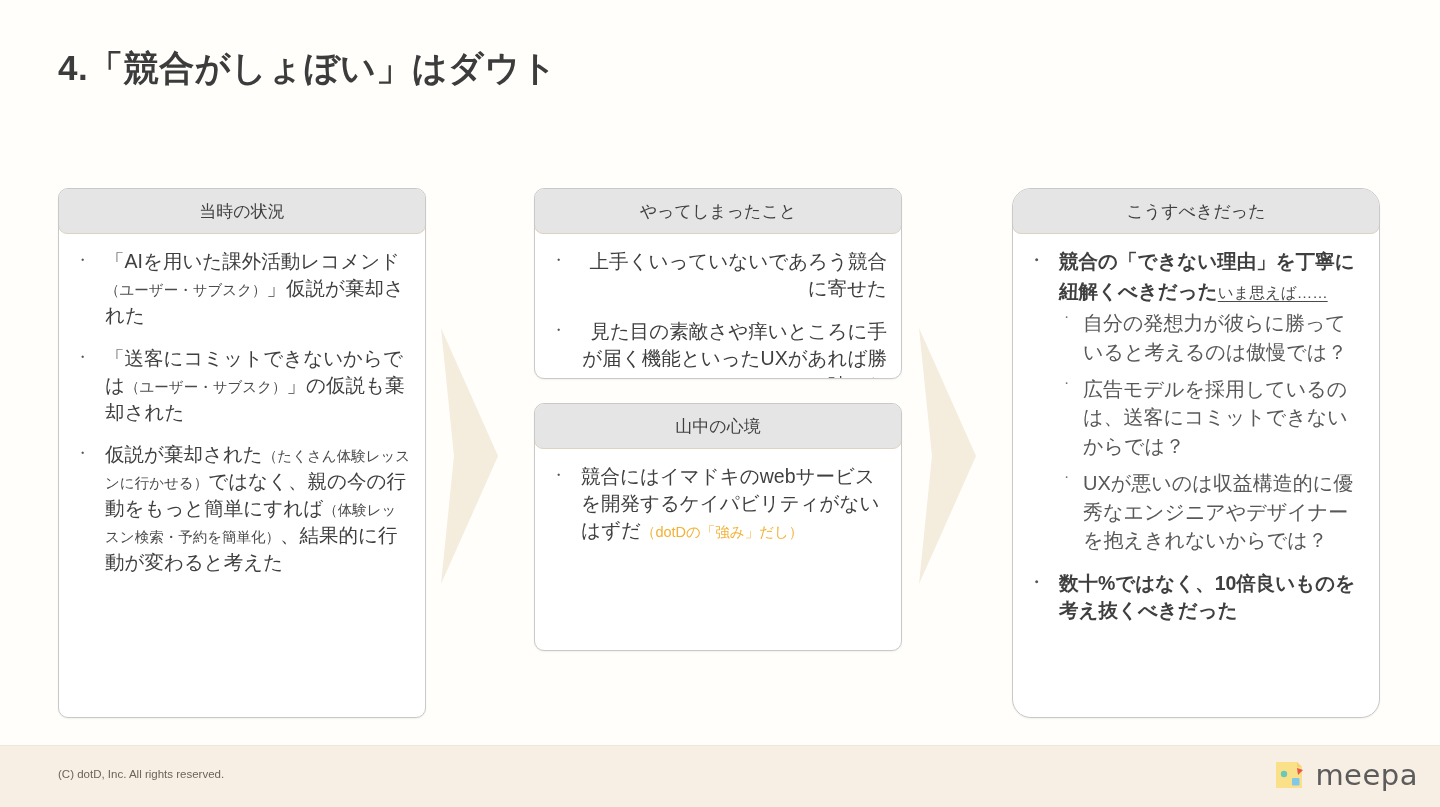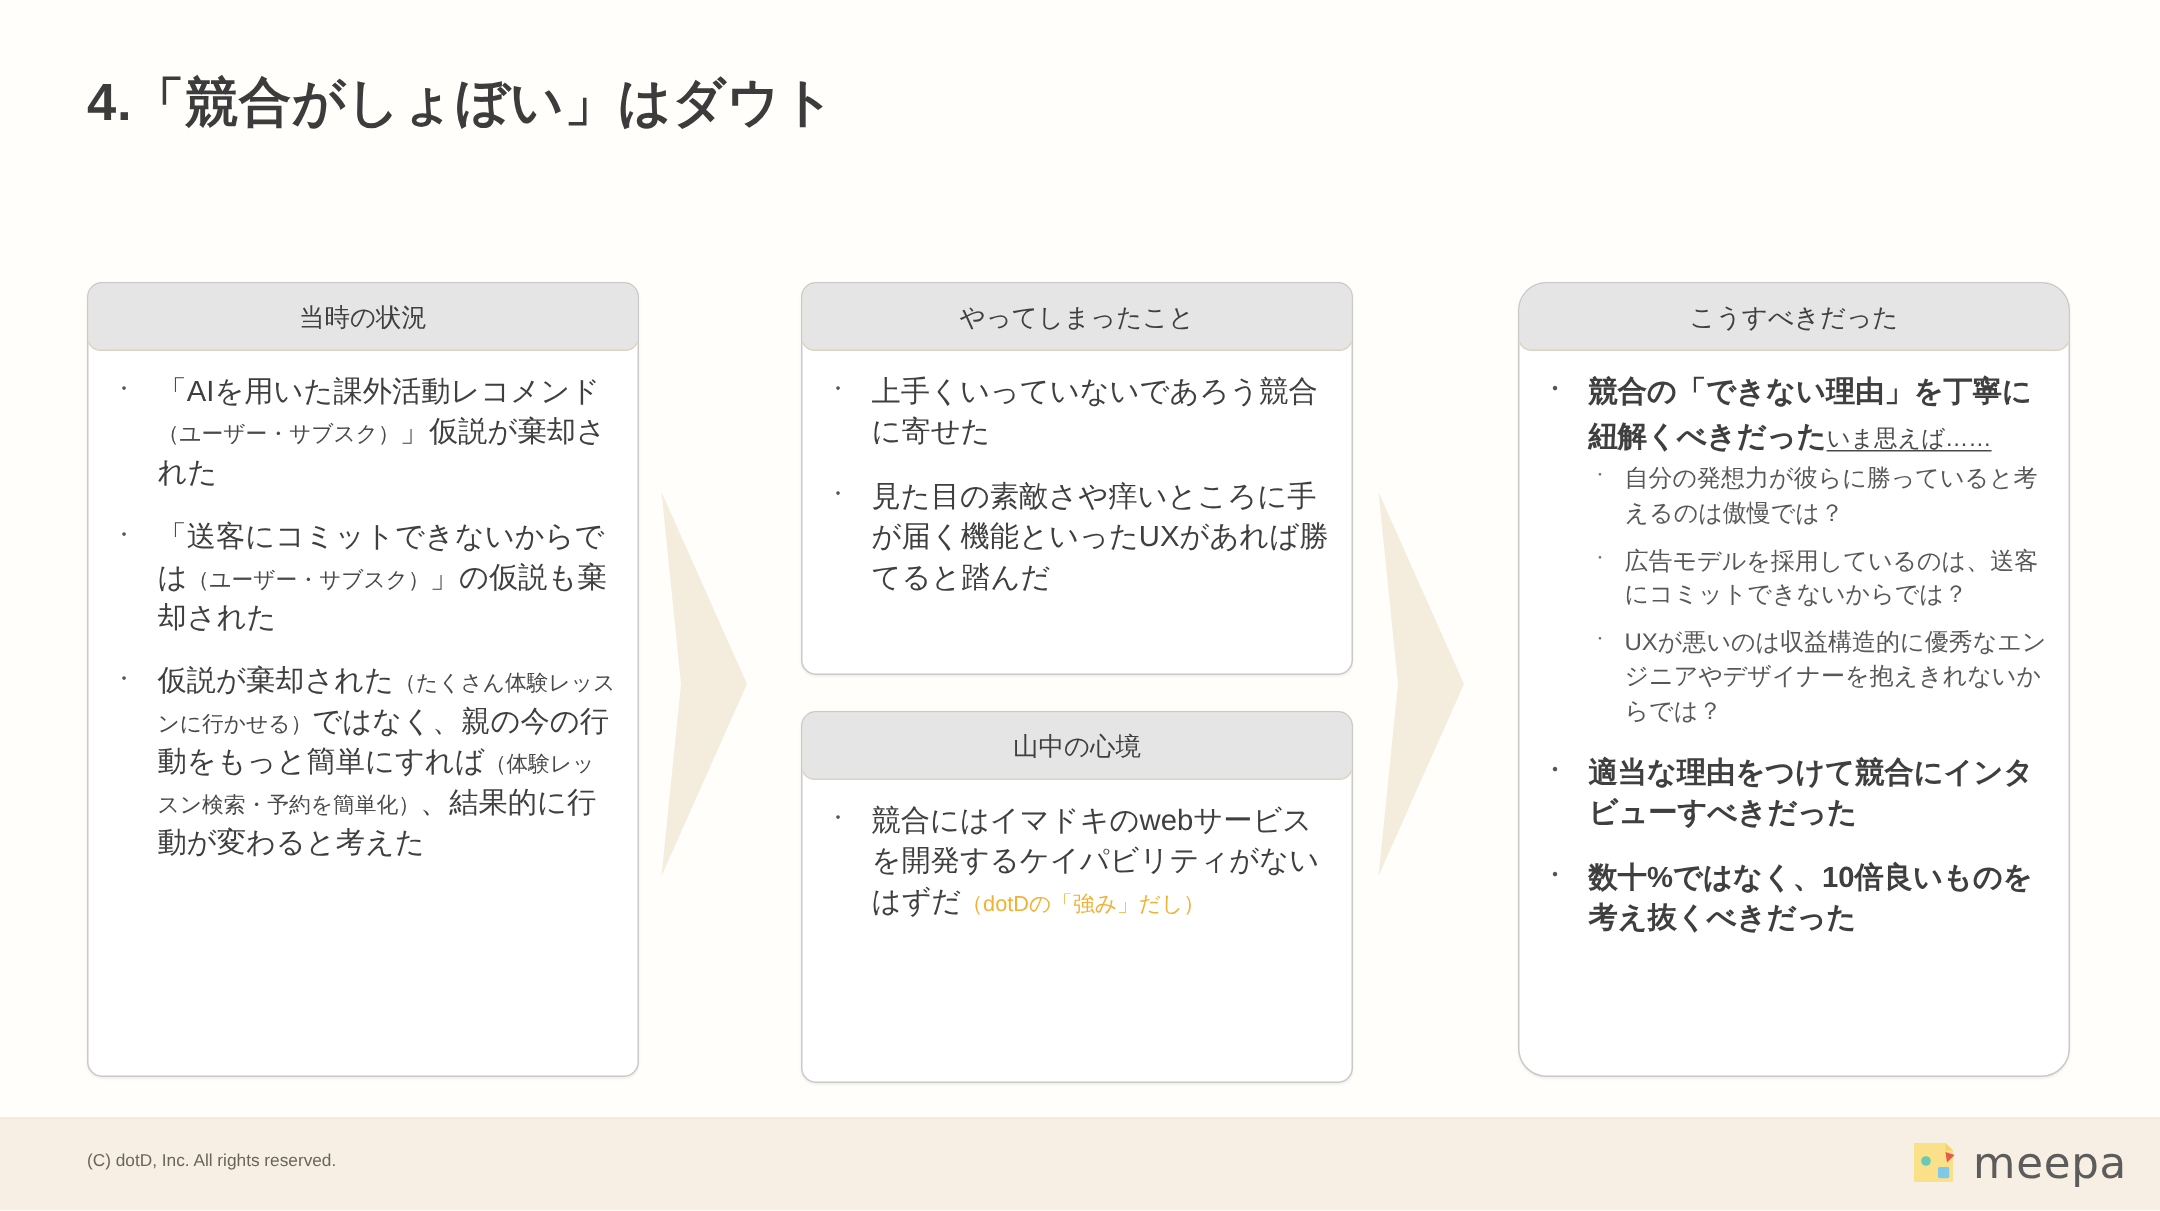--- a/index.html
+++ b/index.html
@@ -66,21 +66,21 @@
     font-weight: 500;
     flex: none;
   }
   .panel-body {
     padding: 14px 14px 12px 10px;
     flex: 1 1 auto;
   }
 
   
   .p-situation { height: 530px; }
-  .p-did       { height: 262px; }
+  .p-did       { height: 191px; text-align: right; }
   .p-mind      { height: 248px; margin-top: 24px; }
   .p-should    { height: 530px; border-radius: 19px; }
 
   
   ul.bl {
     list-style: none;
     margin: 0;
     padding: 0;
   }
   ul.bl > li {
@@ -123,21 +123,21 @@
   }
   ul.sub {
     list-style: none;
     margin: 2px 0 0 0;
     padding: 0;
   }
   ul.sub > li {
     position: relative;
     padding-left: 24px;
     margin-bottom: 9px;
-    font-size: 16px;
+    font-size: 20px;
     line-height: 1.42;
     color: #585858;
     font-weight: normal;
   }
   ul.sub > li:last-child { margin-bottom: 0; }
   ul.sub > li::before {
     content: "・";
     position: absolute;
     left: 2px;
     top: 0;
@@ -247,21 +247,20 @@
   <div class="col col-3">
     <div class="panel p-should">
       <div class="panel-head">こうすべきだった</div>
       <div class="panel-body">
         <ul class="bl">
             <li class="bold-item"><span>競合の「できない理由」を丁寧に紐解くべきだった</span><div class="sub-label">いま思えば……</div><ul class="sub">
                 <li>自分の発想力が彼らに勝っていると考えるのは傲慢では？</li>
                 <li>広告モデルを採用しているのは、送客にコミットできないからでは？</li>
                 <li>UXが悪いのは収益構造的に優秀なエンジニアやデザイナーを抱えきれないからでは？</li>
               </ul></li>
-            <li class="bold-item"><span>適当な理由をつけて競合にインタビューすべきだった</span></li>
             <li class="bold-item"><span>数十%ではなく、10倍良いものを考え抜くべきだった</span></li>
           </ul>
       </div>
     </div>
   </div>
 
   <div class="footer">
     <div class="copyright">(C) dotD, Inc. All rights reserved.</div>
     <div class="brand">
       <span class="brand-mark">

